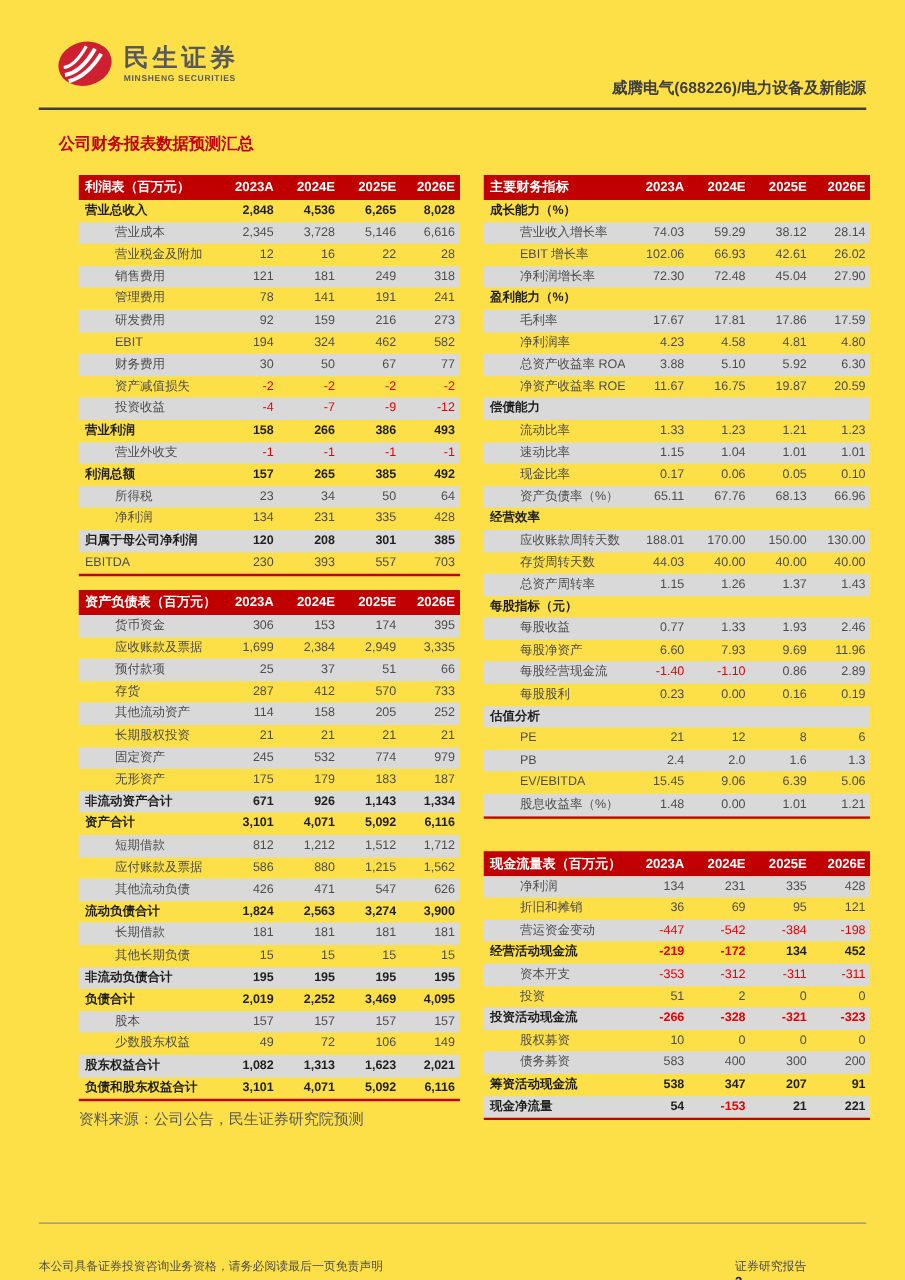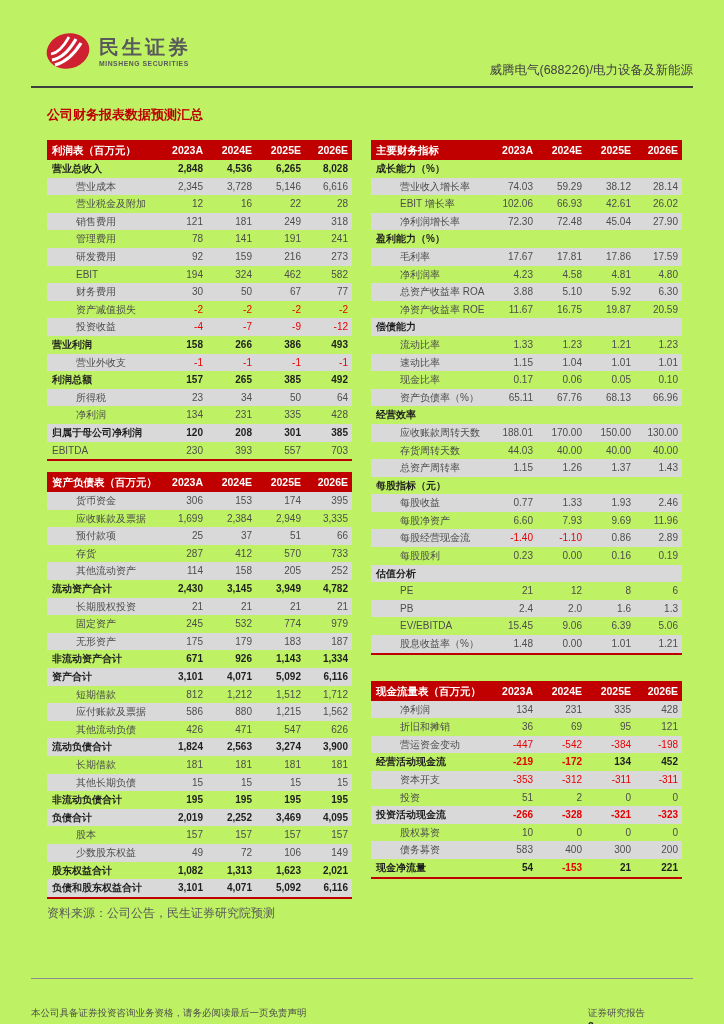--- a/index.html
+++ b/index.html
@@ -1,33 +1,33 @@
 <!DOCTYPE html>
 <html><head>
 <meta charset="utf-8">
 <style>
   * { margin:0; padding:0; box-sizing:border-box; }
   html,body { width:724px; height:1024px; background:#ffffff;
     font-family:"Liberation Sans","DejaVu Sans",sans-serif; }
-  .page { position:relative; width:724px; height:1024px; overflow:hidden; background:#bef264; }
+  .page { position:relative; width:724px; height:1024px; overflow:hidden; background:#fde047; }
 
   
   .header { position:absolute; left:31px; right:31px; top:28px; height:60px;
     border-bottom:2px solid #3f3f3f; }
   .brand { position:absolute; left:14px; top:2px; display:flex; align-items:center; }
   .brand-text { margin-left:8px; color:#58595b; }
   .brand-cn { font-size:20px; font-weight:bold; letter-spacing:3px; line-height:22px; }
   .brand-en { font-size:6.8px; font-weight:bold; letter-spacing:0.55px; margin-top:2px; }
-  .doc-title { position:absolute; right:0; bottom:7px; font-size:12.5px; font-weight:normal; color:#3f3f3f; }
+  .doc-title { position:absolute; right:0; bottom:7px; font-size:12.5px; font-weight:bold; color:#3f3f3f; }
 
   
   .content { position:absolute; left:47px; top:106px; width:635px; }
   .page-title { color:#c00000; font-size:13px; font-weight:bold; margin-bottom:16px; }
   .cols { display:flex; gap:19px; align-items:flex-start; }
-  .col-left { width:305px; }
+  .col-left { width:305px;margin-left:16px; }
   .col-right { width:311px; }
 
   
   .ftable { width:100%; font-size:10px; border-bottom:2px solid #c00000; }
   .thead { display:flex; background:#c00000; color:#ffffff; font-weight:bold;
     height:20px; line-height:20px; font-size:10.5px; }
   .trow { display:flex; height:17.6px; line-height:17.6px; color:#4d4d4d; }
   .trow.b { font-weight:bold; color:#1f1f1f; }
   .tlabel { flex:1; padding-left:5px; white-space:nowrap; overflow:hidden; }
   .trow.ind .tlabel { padding-left:29px; }
@@ -245,27 +245,20 @@
                 <span class="tval">570</span>
                 <span class="tval">733</span>
               </div>
               <div class="trow ind">
                 <span class="tlabel">其他流动资产</span>
                 <span class="tval">114</span>
                 <span class="tval">158</span>
                 <span class="tval">205</span>
                 <span class="tval">252</span>
               </div>
-              <div class="trow b">
-                <span class="tlabel">流动资产合计</span>
-                <span class="tval">2,430</span>
-                <span class="tval">3,145</span>
-                <span class="tval">3,949</span>
-                <span class="tval">4,782</span>
-              </div>
               <div class="trow ind">
                 <span class="tlabel">长期股权投资</span>
                 <span class="tval">21</span>
                 <span class="tval">21</span>
                 <span class="tval">21</span>
                 <span class="tval">21</span>
               </div>
               <div class="trow ind">
                 <span class="tlabel">固定资产</span>
                 <span class="tval">245</span>
@@ -660,20 +653,27 @@
                 <span class="tval">0</span>
               </div>
               <div class="trow ind">
                 <span class="tlabel">债务募资</span>
                 <span class="tval">583</span>
                 <span class="tval">400</span>
                 <span class="tval">300</span>
                 <span class="tval">200</span>
               </div>
               <div class="trow b">
+                <span class="tlabel">筹资活动现金流</span>
+                <span class="tval">538</span>
+                <span class="tval">347</span>
+                <span class="tval">207</span>
+                <span class="tval">91</span>
+              </div>
+              <div class="trow b">
                 <span class="tlabel">现金净流量</span>
                 <span class="tval">54</span>
                 <span class="tval neg">-153</span>
                 <span class="tval">21</span>
                 <span class="tval">221</span>
               </div>
             </div>
         </div>
 
       </div>

